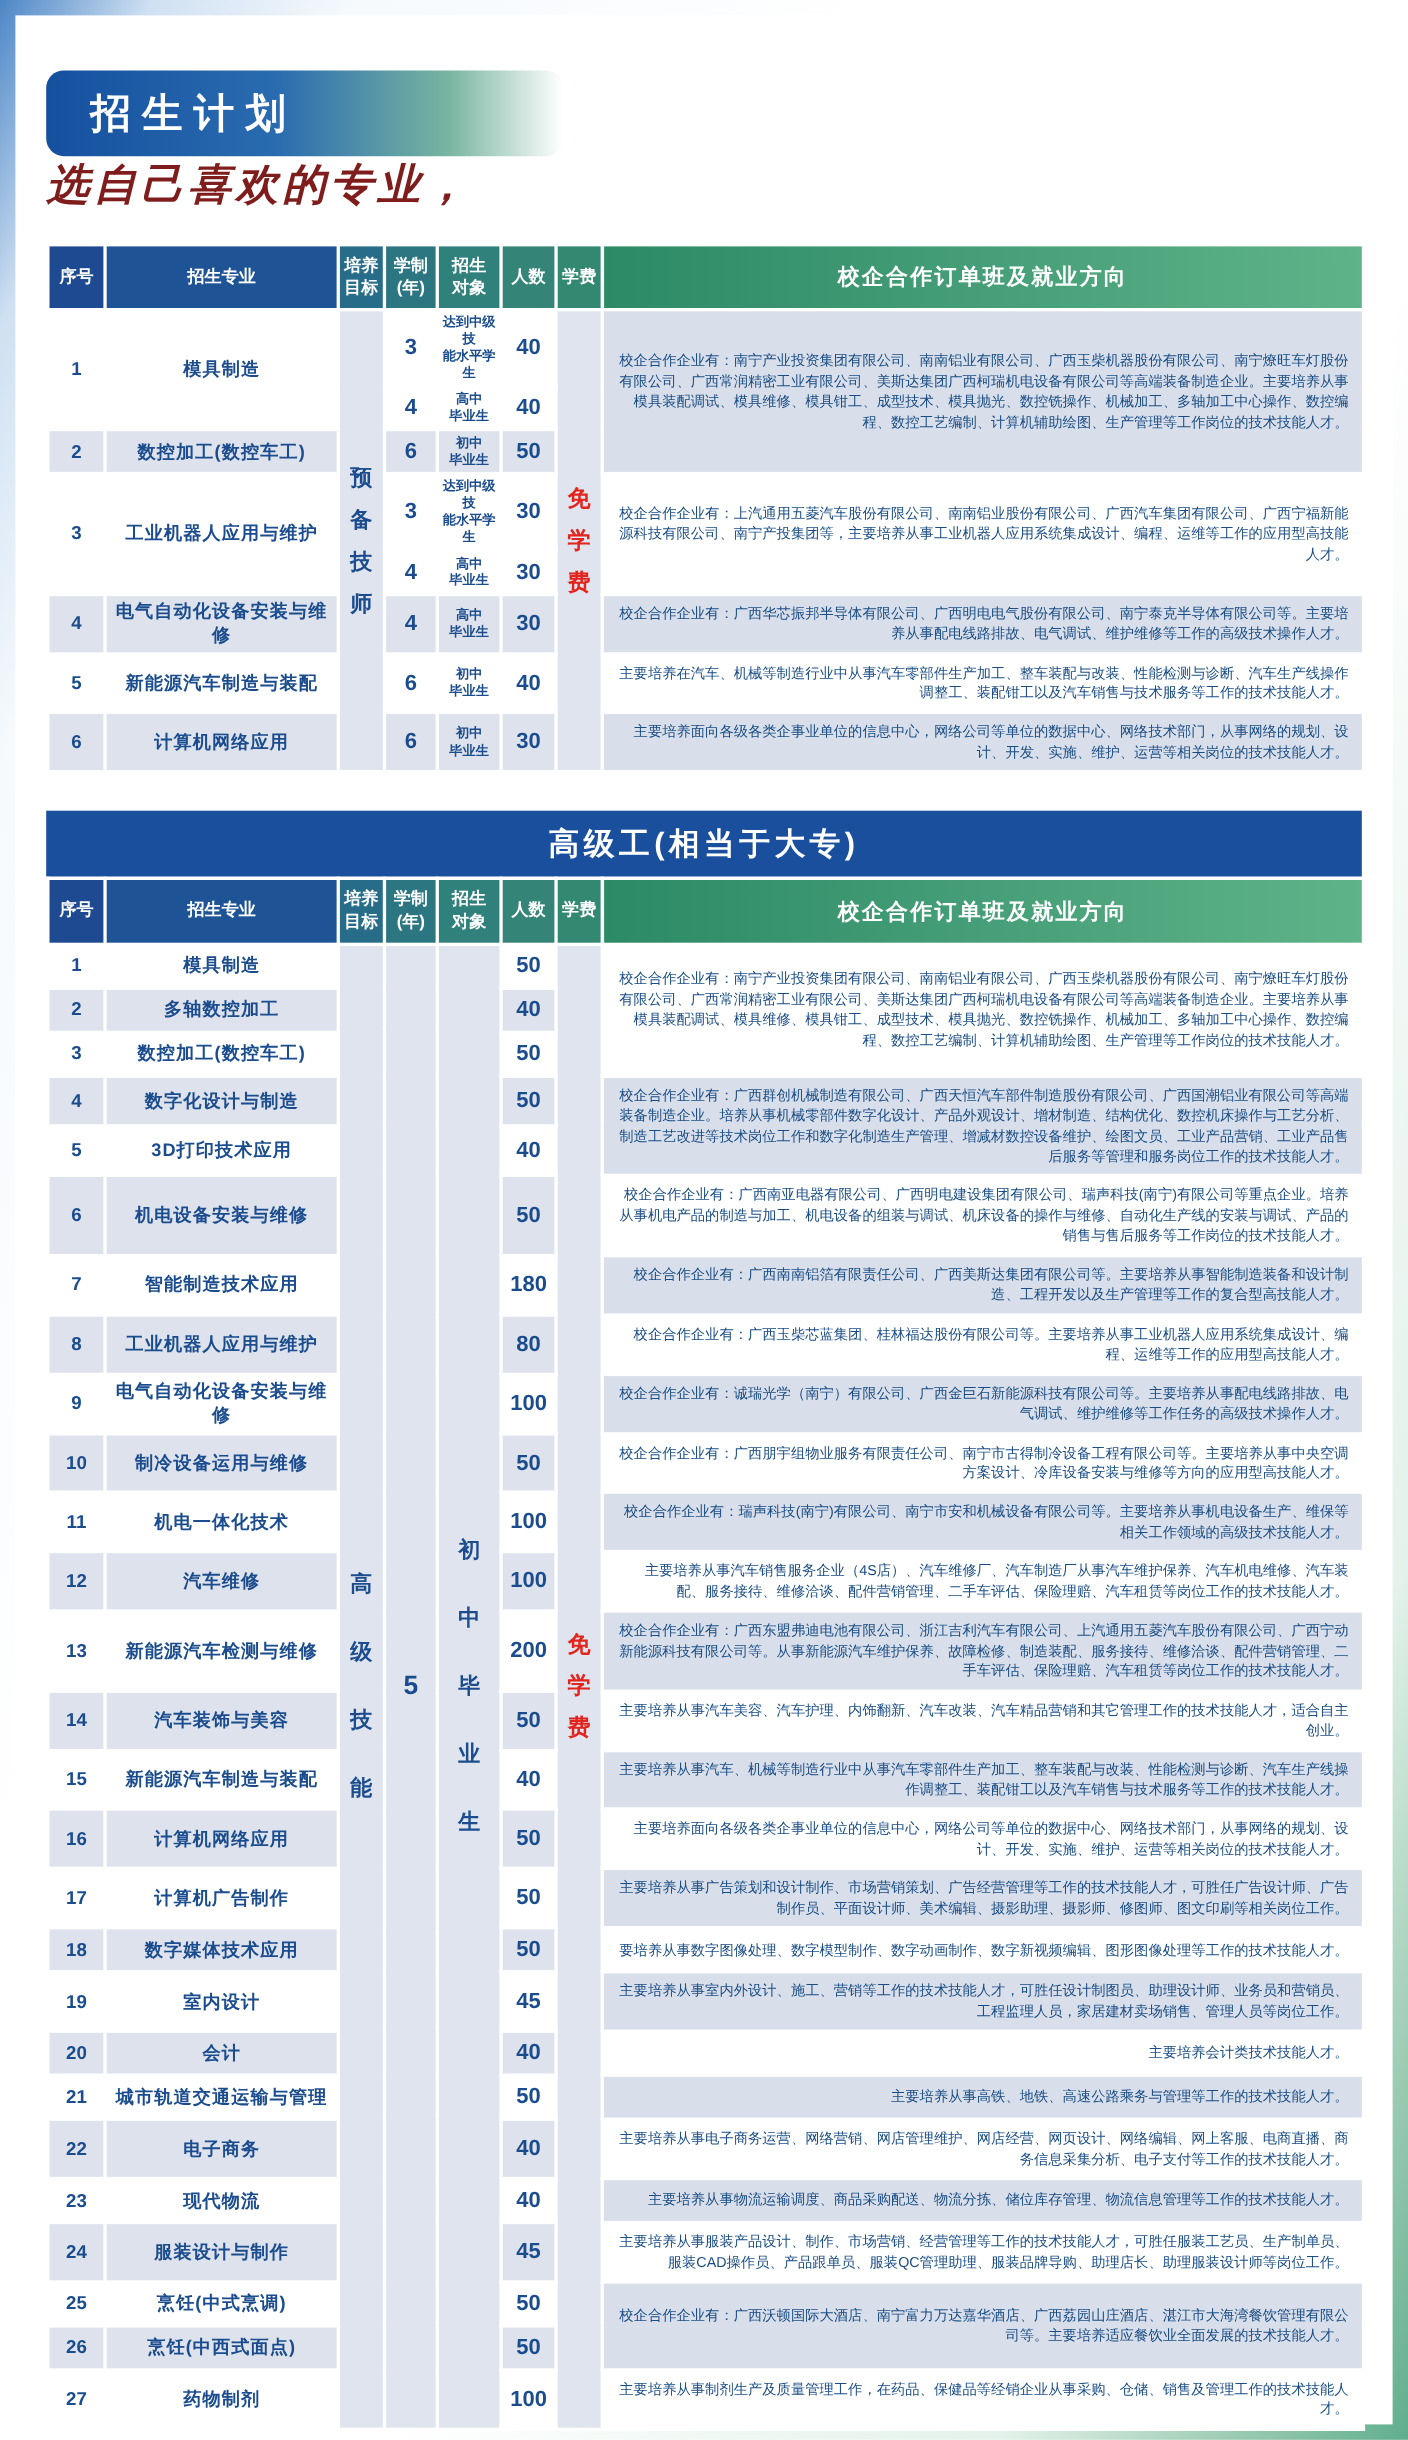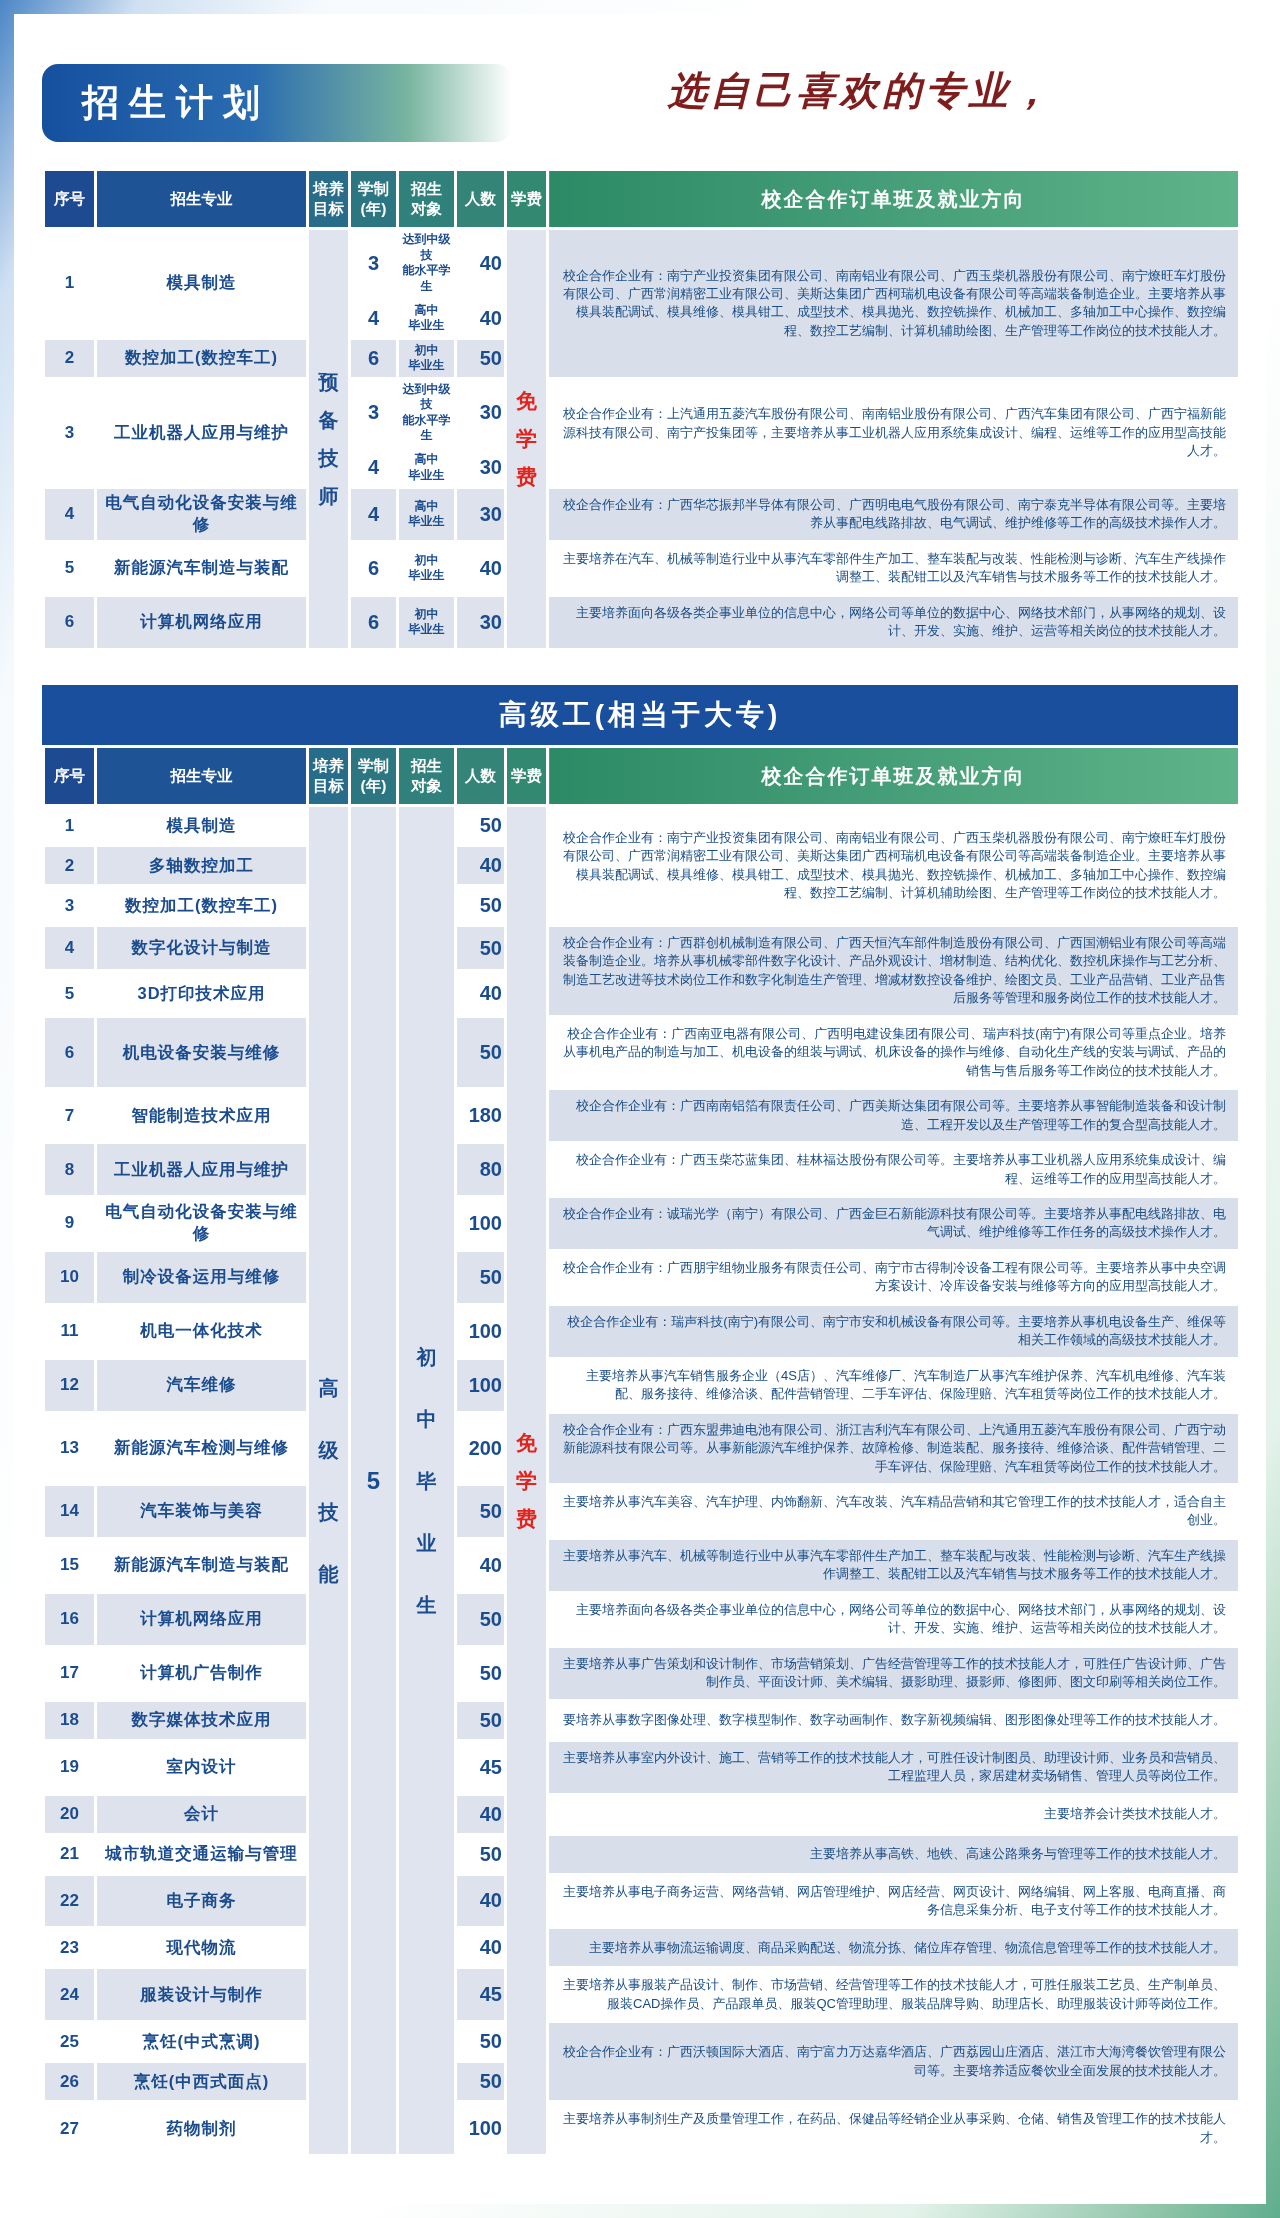--- a/index.html
+++ b/index.html
@@ -3,21 +3,21 @@
 <meta charset="utf-8">
 <style>
   html,body{margin:0;padding:0;}
   body{
     width:1280px;height:2218px;overflow:hidden;box-sizing:border-box;
     font-family:"Liberation Sans","DejaVu Sans",sans-serif;
     background:linear-gradient(115deg,#4c86c6 0%,#cfe0f2 6%,#f6fafd 14%,#ffffff 35%,#ffffff 60%,#e3f2ea 84%,#8cc3a6 95%,#5fae8e 100%);
   }
   .page{margin:14px;background:#fff;box-sizing:border-box;width:1252px;height:2190px;padding:50px 28px 16px 28px;}
   
-  .top-row{display:flex;align-items:flex-start;margin-bottom:26px;}
+  .top-row{display:flex;align-items:flex-start;margin-bottom:26px;flex-direction:column;}
   .title-badge{
     width:470px;flex:0 0 auto;box-sizing:border-box;
     background:linear-gradient(90deg,#15509f 0%,#2a6cb0 45%,#79b5a0 78%,rgba(255,255,255,0) 100%);
     border-radius:16px;color:#fff;font-weight:bold;font-size:37px;letter-spacing:10px;
     padding:14px 0 14px 40px;
   }
   .slogan{flex:1;text-align:center;color:#7f1d1d;font-family:"DejaVu Serif","Liberation Serif",serif;
     font-weight:bold;font-size:39px;line-height:1.35;font-style:italic;letter-spacing:4px;padding-right:28px;}
   .slogan .l2{padding-left:60px;}
   
@@ -30,21 +30,21 @@
   .c0{background:#1d4a90}.c1{background:#1e5395}.c2{background:#276d89}.c3{background:#2c7682}
   .c4{background:#30807b}.c5{background:#348478}.c6{background:#338871}
   .c7{background:linear-gradient(90deg,#2c8a66,#5fb389);font-size:20px;letter-spacing:2px;}
   td{color:#1b4c8e;text-align:center;vertical-align:middle;padding:2px;}
   tbody tr{height:40px;}
   .w{background:#ffffff}.g{background:#dde2ec}
   .no{font-weight:bold;font-size:17px;}
   .major{font-weight:bold;font-size:16.5px;letter-spacing:1px;}
   .years{font-weight:bold;font-size:20px;}
   .target{font-weight:bold;font-size:12px;line-height:1.3;white-space:pre-line;}
-  .count{font-weight:bold;font-size:20px;text-align:right;}
+  .count{font-weight:bold;font-size:20px;}
   .spanCol{background:#dfe4ee;font-weight:bold;font-size:20px;color:#1b4c8e;}
   .vch{display:block;line-height:1.9;}
   .vwide .vch{line-height:3.1;}
   .fee{color:#e2241d;font-size:21px;}
   .fee .vch{line-height:1.8;}
   .bignum{font-size:24px;}
   .desc{text-align:right;font-size:13px;line-height:1.42;padding:7px 12px;color:#1a4d85;}
   .dg{background:#d9dfea}.dw{background:#ffffff}
 </style>
 </head>

